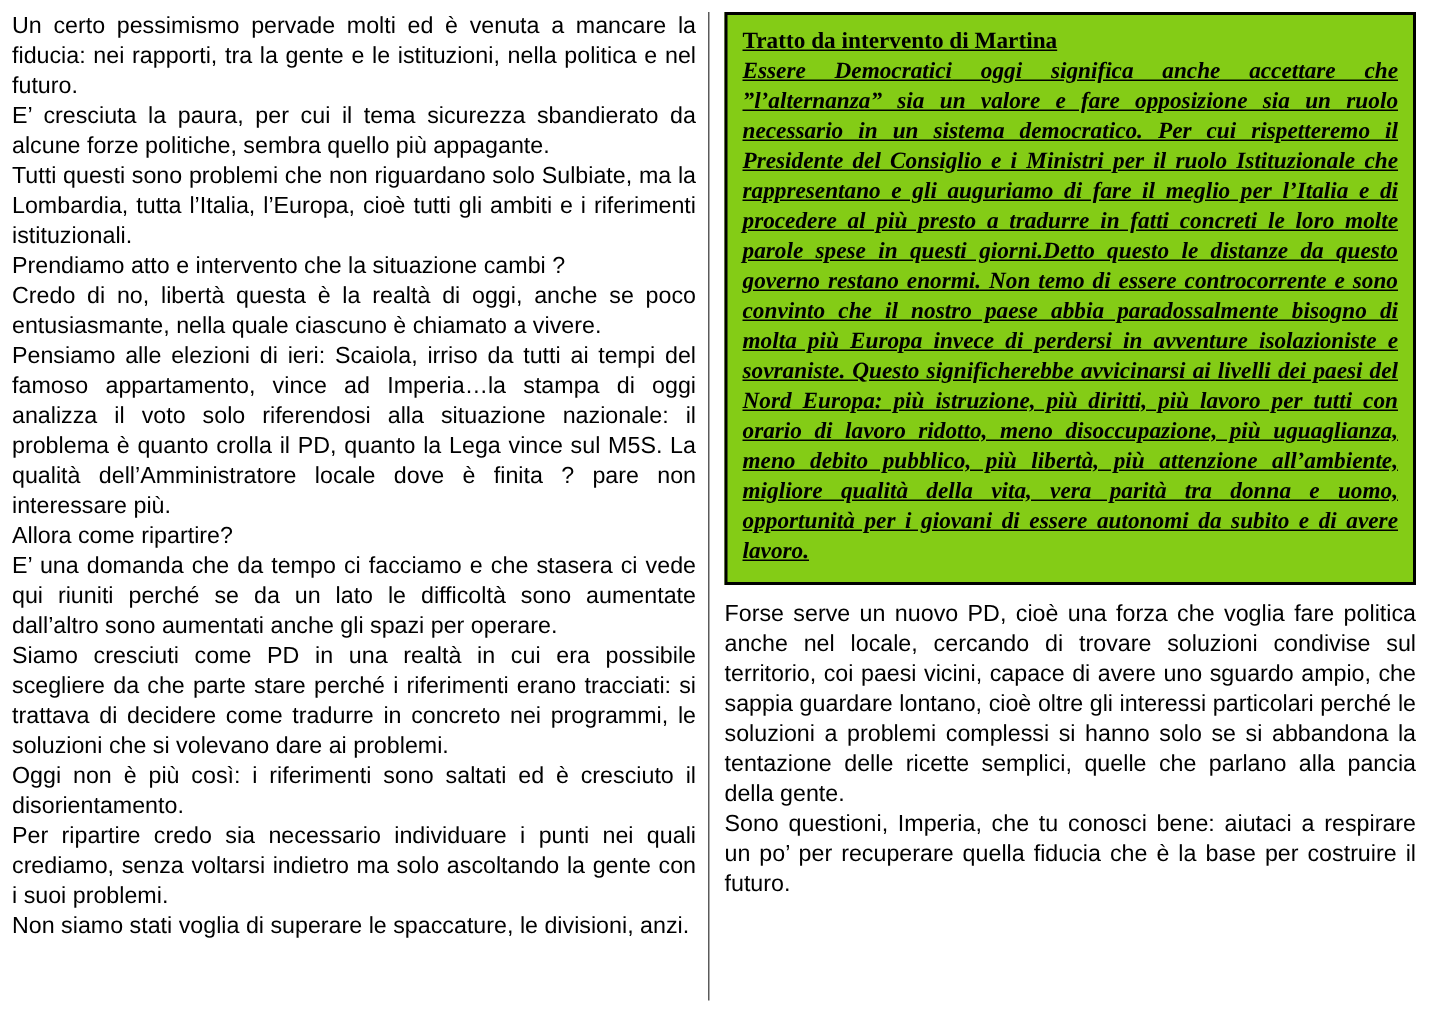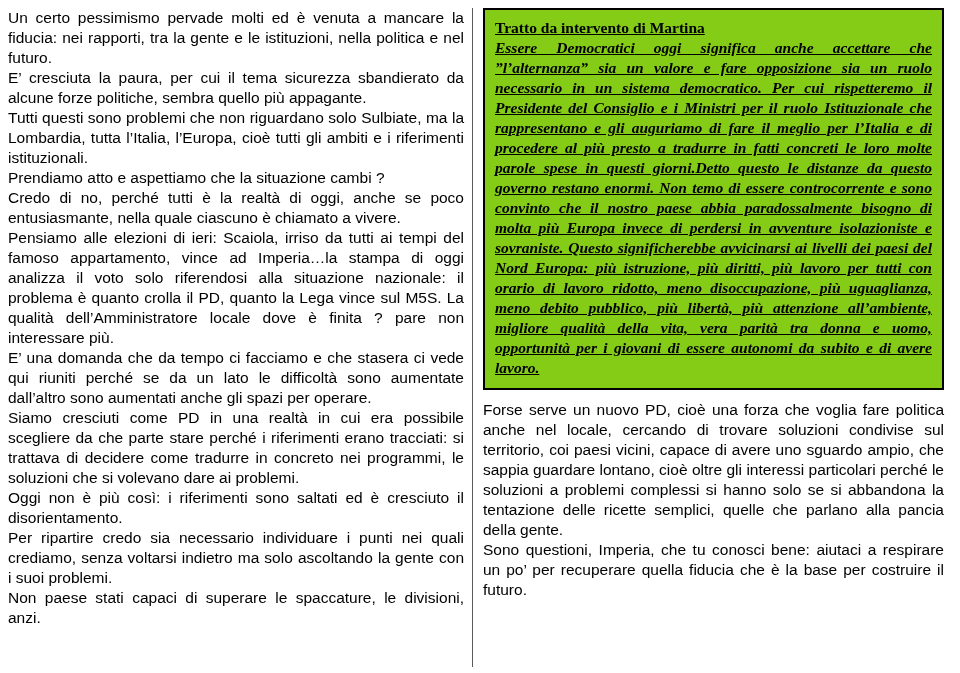--- a/index.html
+++ b/index.html
@@ -66,28 +66,29 @@
 </style>
 </head>
 <body>
 
 <div class="page">
 
   <div class="col-left">
     <p>Un certo pessimismo pervade molti  ed è venuta a mancare la fiducia:  nei rapporti, tra la gente e le istituzioni, nella politica e nel futuro.</p>
     <p>E’ cresciuta la paura, per cui il tema sicurezza sbandierato da alcune forze politiche, sembra quello più appagante.</p>
     <p>Tutti questi sono problemi che non riguardano solo Sulbiate, ma la Lombardia, tutta l’Italia, l’Europa, cioè tutti gli ambiti e i riferimenti istituzionali.</p>
-    <p>Prendiamo atto e aspettiamo che la situazione cambi ?</p>
-    <p>Credo di no, perché tutti è la realtà di oggi, anche se poco entusiasmante, nella quale ciascuno è chiamato a vivere.</p>
+    <p>Prendiamo atto e intervento che la situazione cambi ?</p>
+    <p>Credo di no, libertà questa è la realtà di oggi, anche se poco entusiasmante, nella quale ciascuno è chiamato a vivere.</p>
     <p>Pensiamo alle elezioni di ieri: Scaiola, irriso da tutti ai tempi del famoso appartamento, vince ad Imperia…la stampa di oggi analizza il voto solo riferendosi alla situazione nazionale: il problema è quanto crolla il PD, quanto la Lega vince sul M5S. La qualità dell’Amministratore locale dove è finita ? pare non interessare più.</p>
+    <p>Allora come ripartire?</p>
     <p>E’ una domanda che da tempo ci facciamo e che stasera ci vede qui riuniti perché se da un lato le difficoltà sono aumentate dall’altro sono aumentati anche gli spazi per operare.</p>
     <p>Siamo cresciuti come PD in una realtà in cui era possibile scegliere da che parte stare perché i riferimenti erano tracciati: si trattava di decidere come tradurre in concreto nei programmi, le soluzioni che si volevano dare ai problemi.</p>
     <p>Oggi non è più così: i riferimenti sono saltati ed è cresciuto il disorientamento.</p>
     <p>Per ripartire credo sia necessario individuare i punti nei quali crediamo, senza voltarsi indietro ma solo ascoltando la gente con i suoi problemi.</p>
-    <p>Non paese stati capaci di superare le spaccature, le divisioni, anzi.</p>
+    <p>Non siamo stati voglia di superare le spaccature, le divisioni, anzi.</p>
   </div>
 
   <div class="divider"></div>
 
   <div class="col-right">
 
     <div class="quote-box">
       <p class="quote-title">Tratto da intervento di Martina</p>
       <p class="quote-body"><span class="quote-lead">Essere Democratici</span><span> oggi significa anche accettare che ”l’alternanza” sia un valore e fare opposizione sia un ruolo necessario in un sistema democratico. Per cui rispetteremo il Presidente del Consiglio e i Ministri per il ruolo Istituzionale che rappresentano e gli auguriamo di fare il meglio per l’Italia e di procedere al più presto a tradurre in fatti concreti le loro molte parole spese in questi giorni.Detto questo  le distanze da questo governo restano enormi. Non temo di essere controcorrente e sono convinto che il nostro paese abbia paradossalmente bisogno di molta più Europa invece di perdersi in avventure isolazioniste e sovraniste. Questo significherebbe avvicinarsi ai livelli dei paesi del Nord Europa: più istruzione, più diritti, più lavoro per tutti con orario di lavoro ridotto, meno disoccupazione, più uguaglianza, meno debito pubblico, più libertà, più attenzione all’ambiente, migliore qualità della vita, vera parità tra donna e uomo, opportunità per i giovani di essere autonomi da subito e di avere lavoro.</span></p>
     </div>

